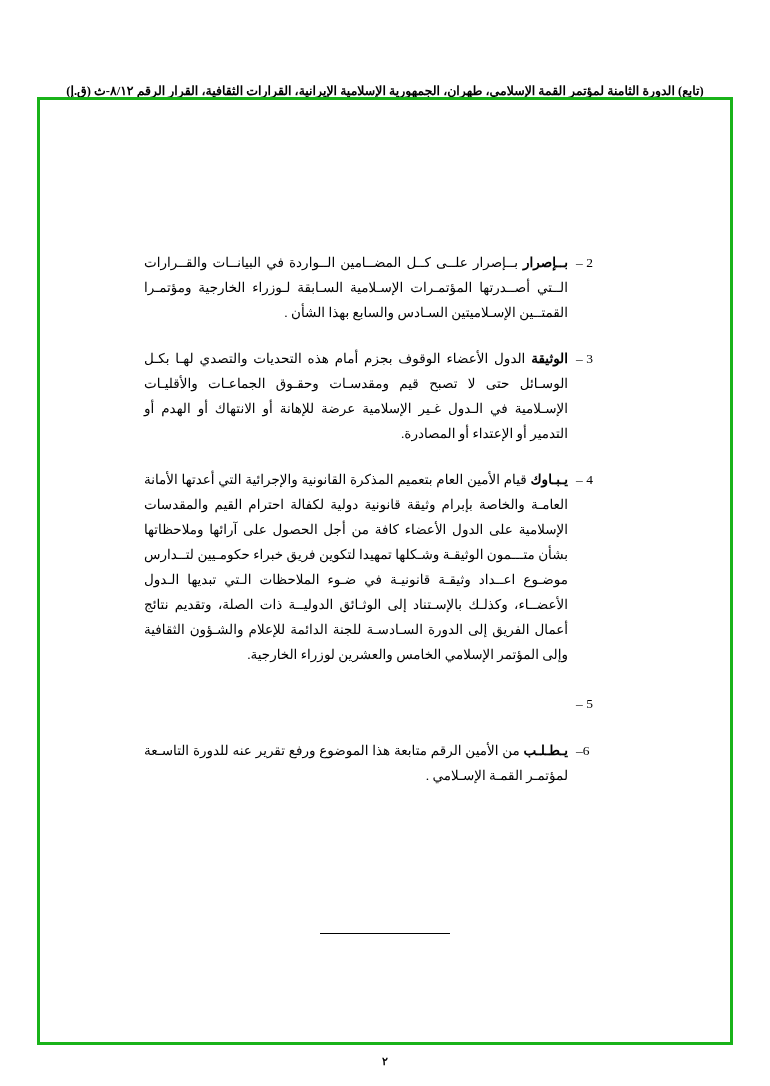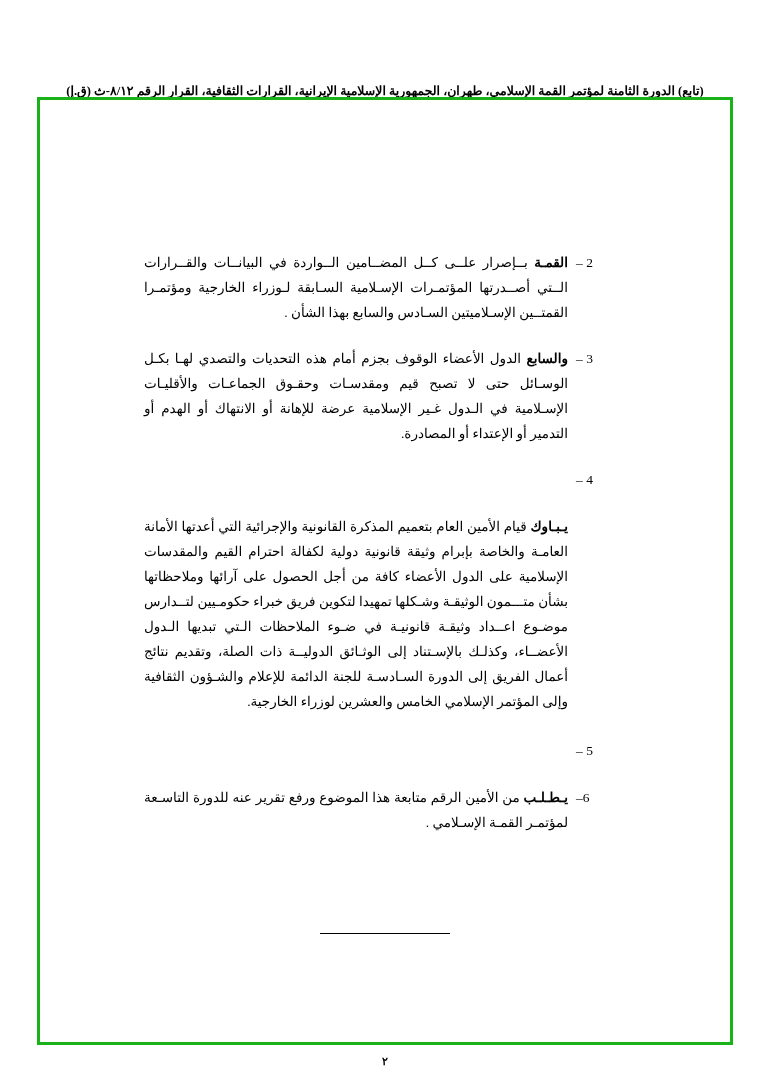--- a/index.html
+++ b/index.html
@@ -95,21 +95,21 @@
   .clause-body b {
     font-weight: bold;
   }
   .lead {
     font-weight: bold;
   }
 
   
   .c2 .clause-body { text-align: justify; }
   .c3 .clause-body { text-align: justify; }
-  .c4 .clause-body { text-align: justify; margin-top: 47px; }
+  .c4 .clause-body { text-align: justify; }
   .c5 .clause-body { text-align: justify; }
   .c6 .clause-body { text-align: justify; }
 
   .c4 { margin-bottom: 24px; }
   .c5 { margin-bottom: 22px; }
 
   
   .rule-wrap {
     position: absolute;
     top: 820px;
@@ -145,26 +145,26 @@
     <div class="header-line1">(تابع) الدورة الثامنة لمؤتمر القمة الإسلامي، طهران، الجمهورية الإسلامية الإيرانية، القرارات الثقافية، القرار الرقم ٨/١٢-ث (ق.إ)</div>
     <div class="header-line2">المصدر:  "منظمة المؤتمر الإسلامي، جدة"</div>
   </div>
 
   <div class="frame">
 
     <div class="content">
 
       <div class="clause c2">
         <div class="clause-num">2  –</div>
-        <div class="clause-body"><b class="lead">القمـة</b><span> بــإصرار علــى كــل المضــامين الــواردة في البيانــات والقــرارات الــتي أصــدرتها المؤتمـرات الإسـلامية السـابقة لـوزراء الخارجية ومؤتمـرا القمتــين الإسـلاميتين السـادس والسابع بهذا الشأن .</span></div>
+        <div class="clause-body"><b class="lead">بــإصرار</b><span> بــإصرار علــى كــل المضــامين الــواردة في البيانــات والقــرارات الــتي أصــدرتها المؤتمـرات الإسـلامية السـابقة لـوزراء الخارجية ومؤتمـرا القمتــين الإسـلاميتين السـادس والسابع بهذا الشأن .</span></div>
       </div>
 
       <div class="clause c3">
         <div class="clause-num">3  –</div>
-        <div class="clause-body"><b class="lead">والسابع</b><span> الدول الأعضاء الوقوف بجزم أمام هذه التحديات والتصدي لهـا بكـل الوسـائل حتى لا تصبح قيم ومقدسـات وحقـوق الجماعـات والأقليـات الإسـلامية في الـدول غـير الإسلامية عرضة للإهانة أو الانتهاك أو الهدم أو التدمير أو الإعتداء أو المصادرة.</span></div>
+        <div class="clause-body"><b class="lead">الوثيقة</b><span> الدول الأعضاء الوقوف بجزم أمام هذه التحديات والتصدي لهـا بكـل الوسـائل حتى لا تصبح قيم ومقدسـات وحقـوق الجماعـات والأقليـات الإسـلامية في الـدول غـير الإسلامية عرضة للإهانة أو الانتهاك أو الهدم أو التدمير أو الإعتداء أو المصادرة.</span></div>
       </div>
 
       <div class="clause c4">
         <div class="clause-num">4  –</div>
         <div class="clause-body"><b class="lead">يـبـاوك</b><span> قيام الأمين العام  بتعميم المذكرة القانونية والإجرائية التي أعدتها الأمانة العامـة والخاصة بإبرام وثيقة قانونية دولية لكفالة احترام القيم والمقدسات الإسلامية على  الدول الأعضاء كافة من أجل الحصول على آرائها وملاحظاتها بشأن متـــمون الوثيقـة وشـكلها تمهيدا لتكوين فريق خبراء حكومـيين لتــدارس موضـوع اعــداد وثيقـة قانونيـة في ضـوء الملاحظات الـتي تبديها الـدول الأعضــاء، وكذلـك بالإسـتناد إلى الوثـائق الدوليــة ذات الصلة، وتقديم نتائج أعمال الفريق إلى الدورة السـادسـة للجنة الدائمة للإعلام والشـؤون الثقافية وإلى المؤتمر الإسلامي الخامس والعشرين لوزراء الخارجية.</span></div>
       </div>
 
       <div class="clause c5">
         <div class="clause-num">5  –</div>
       </div>

